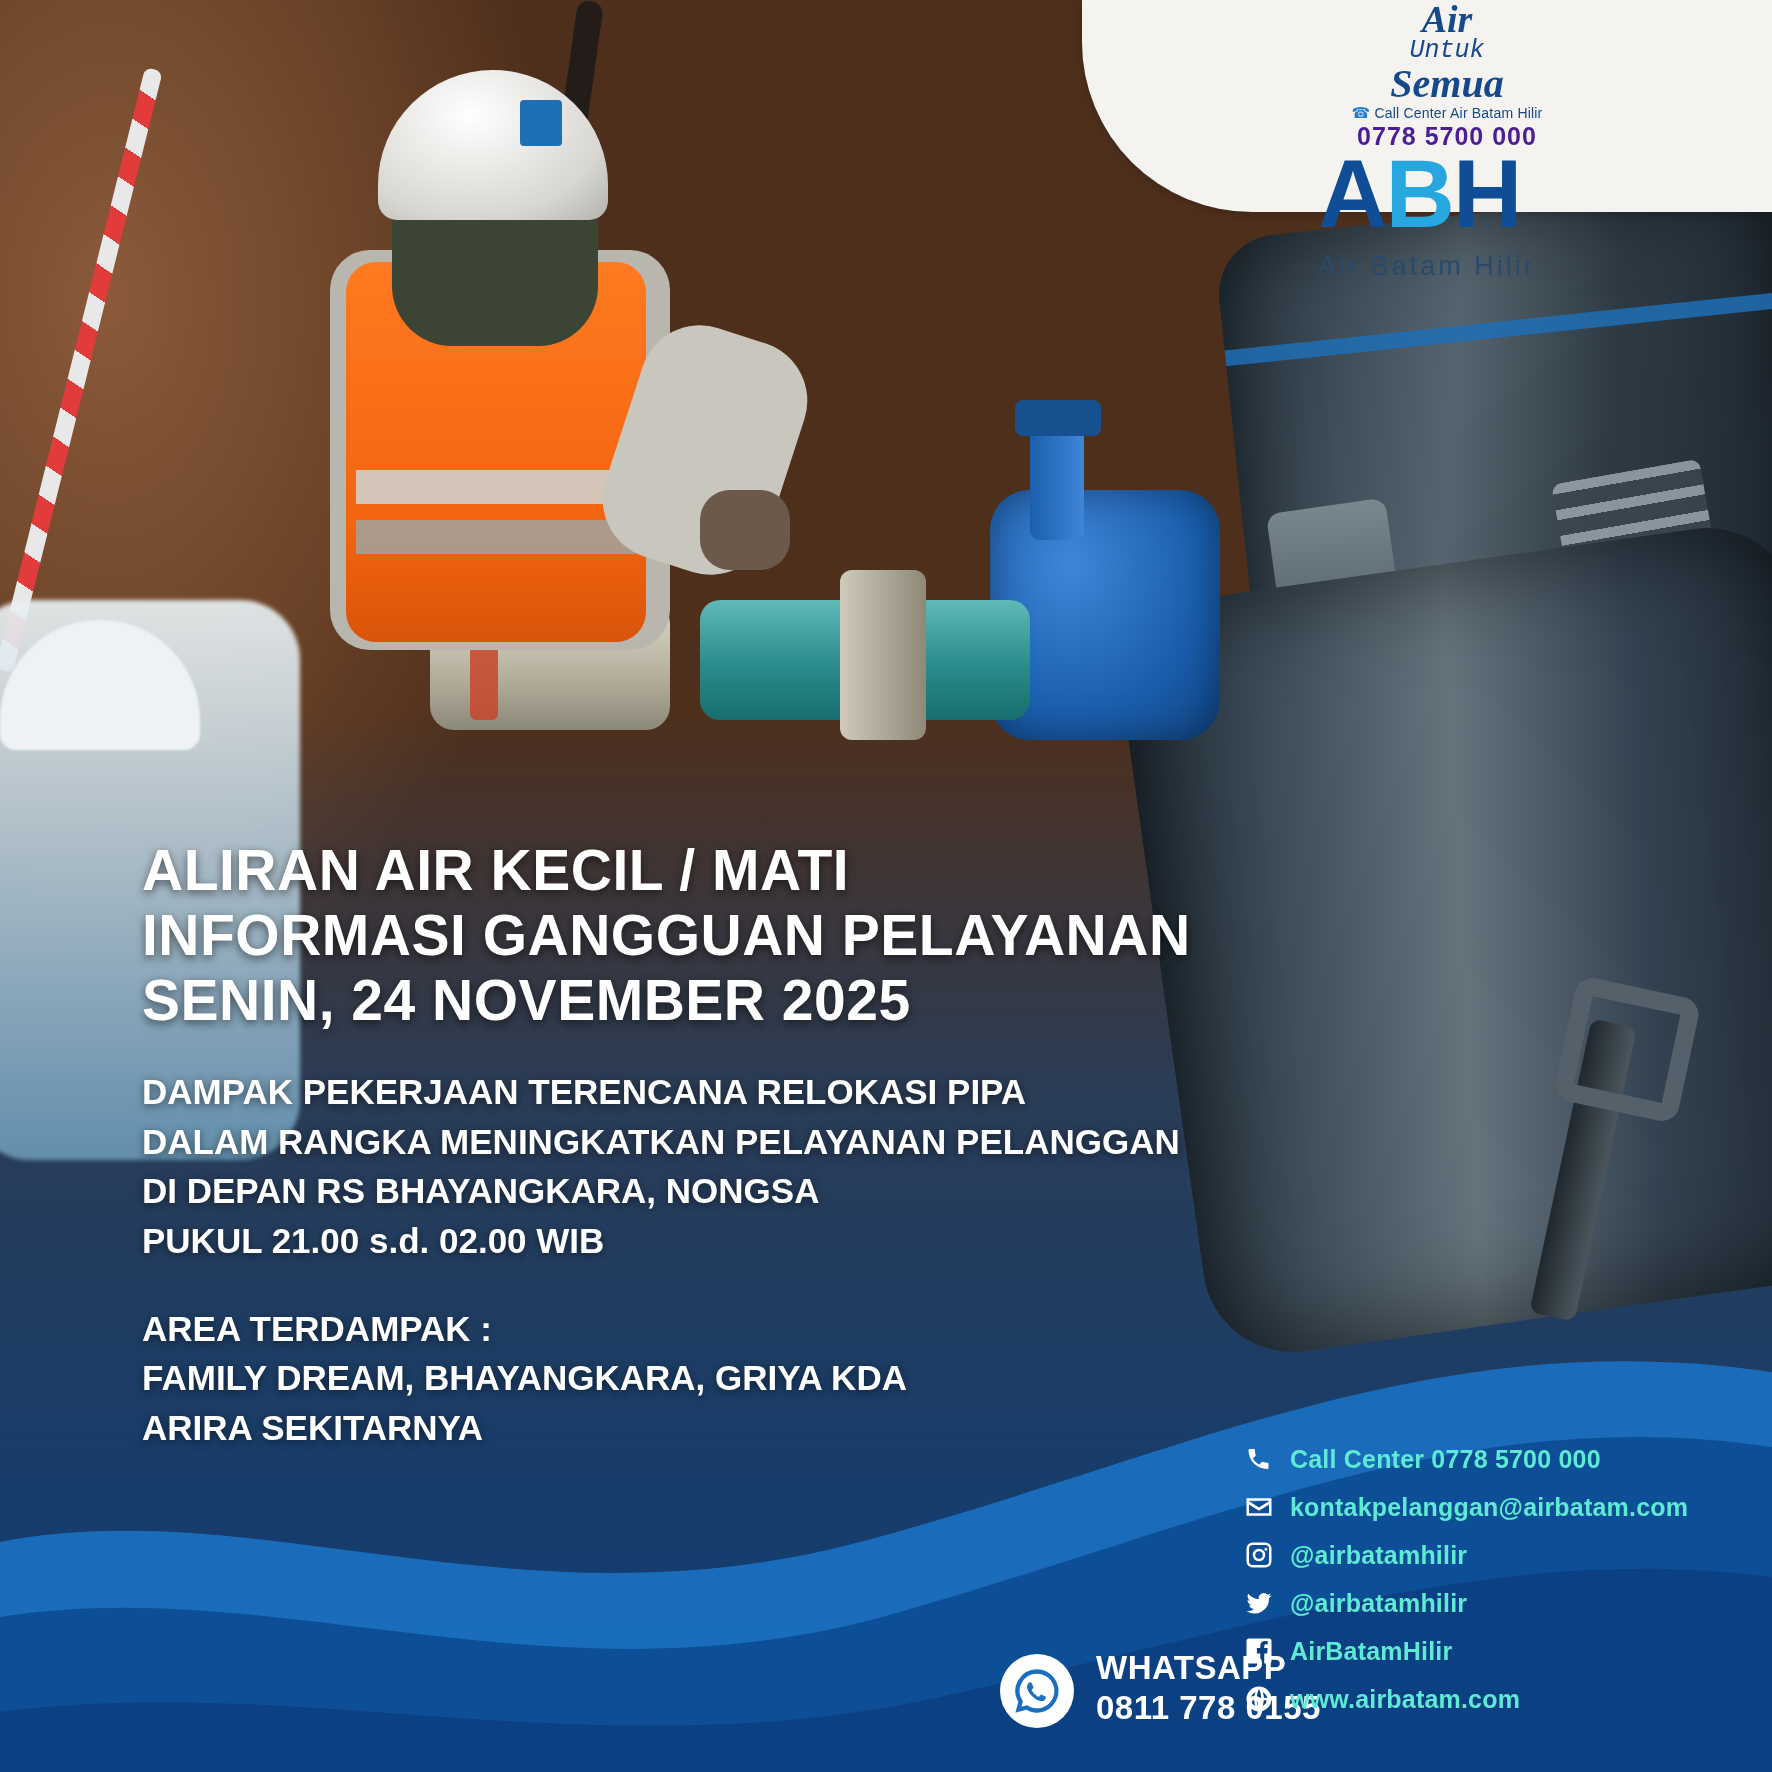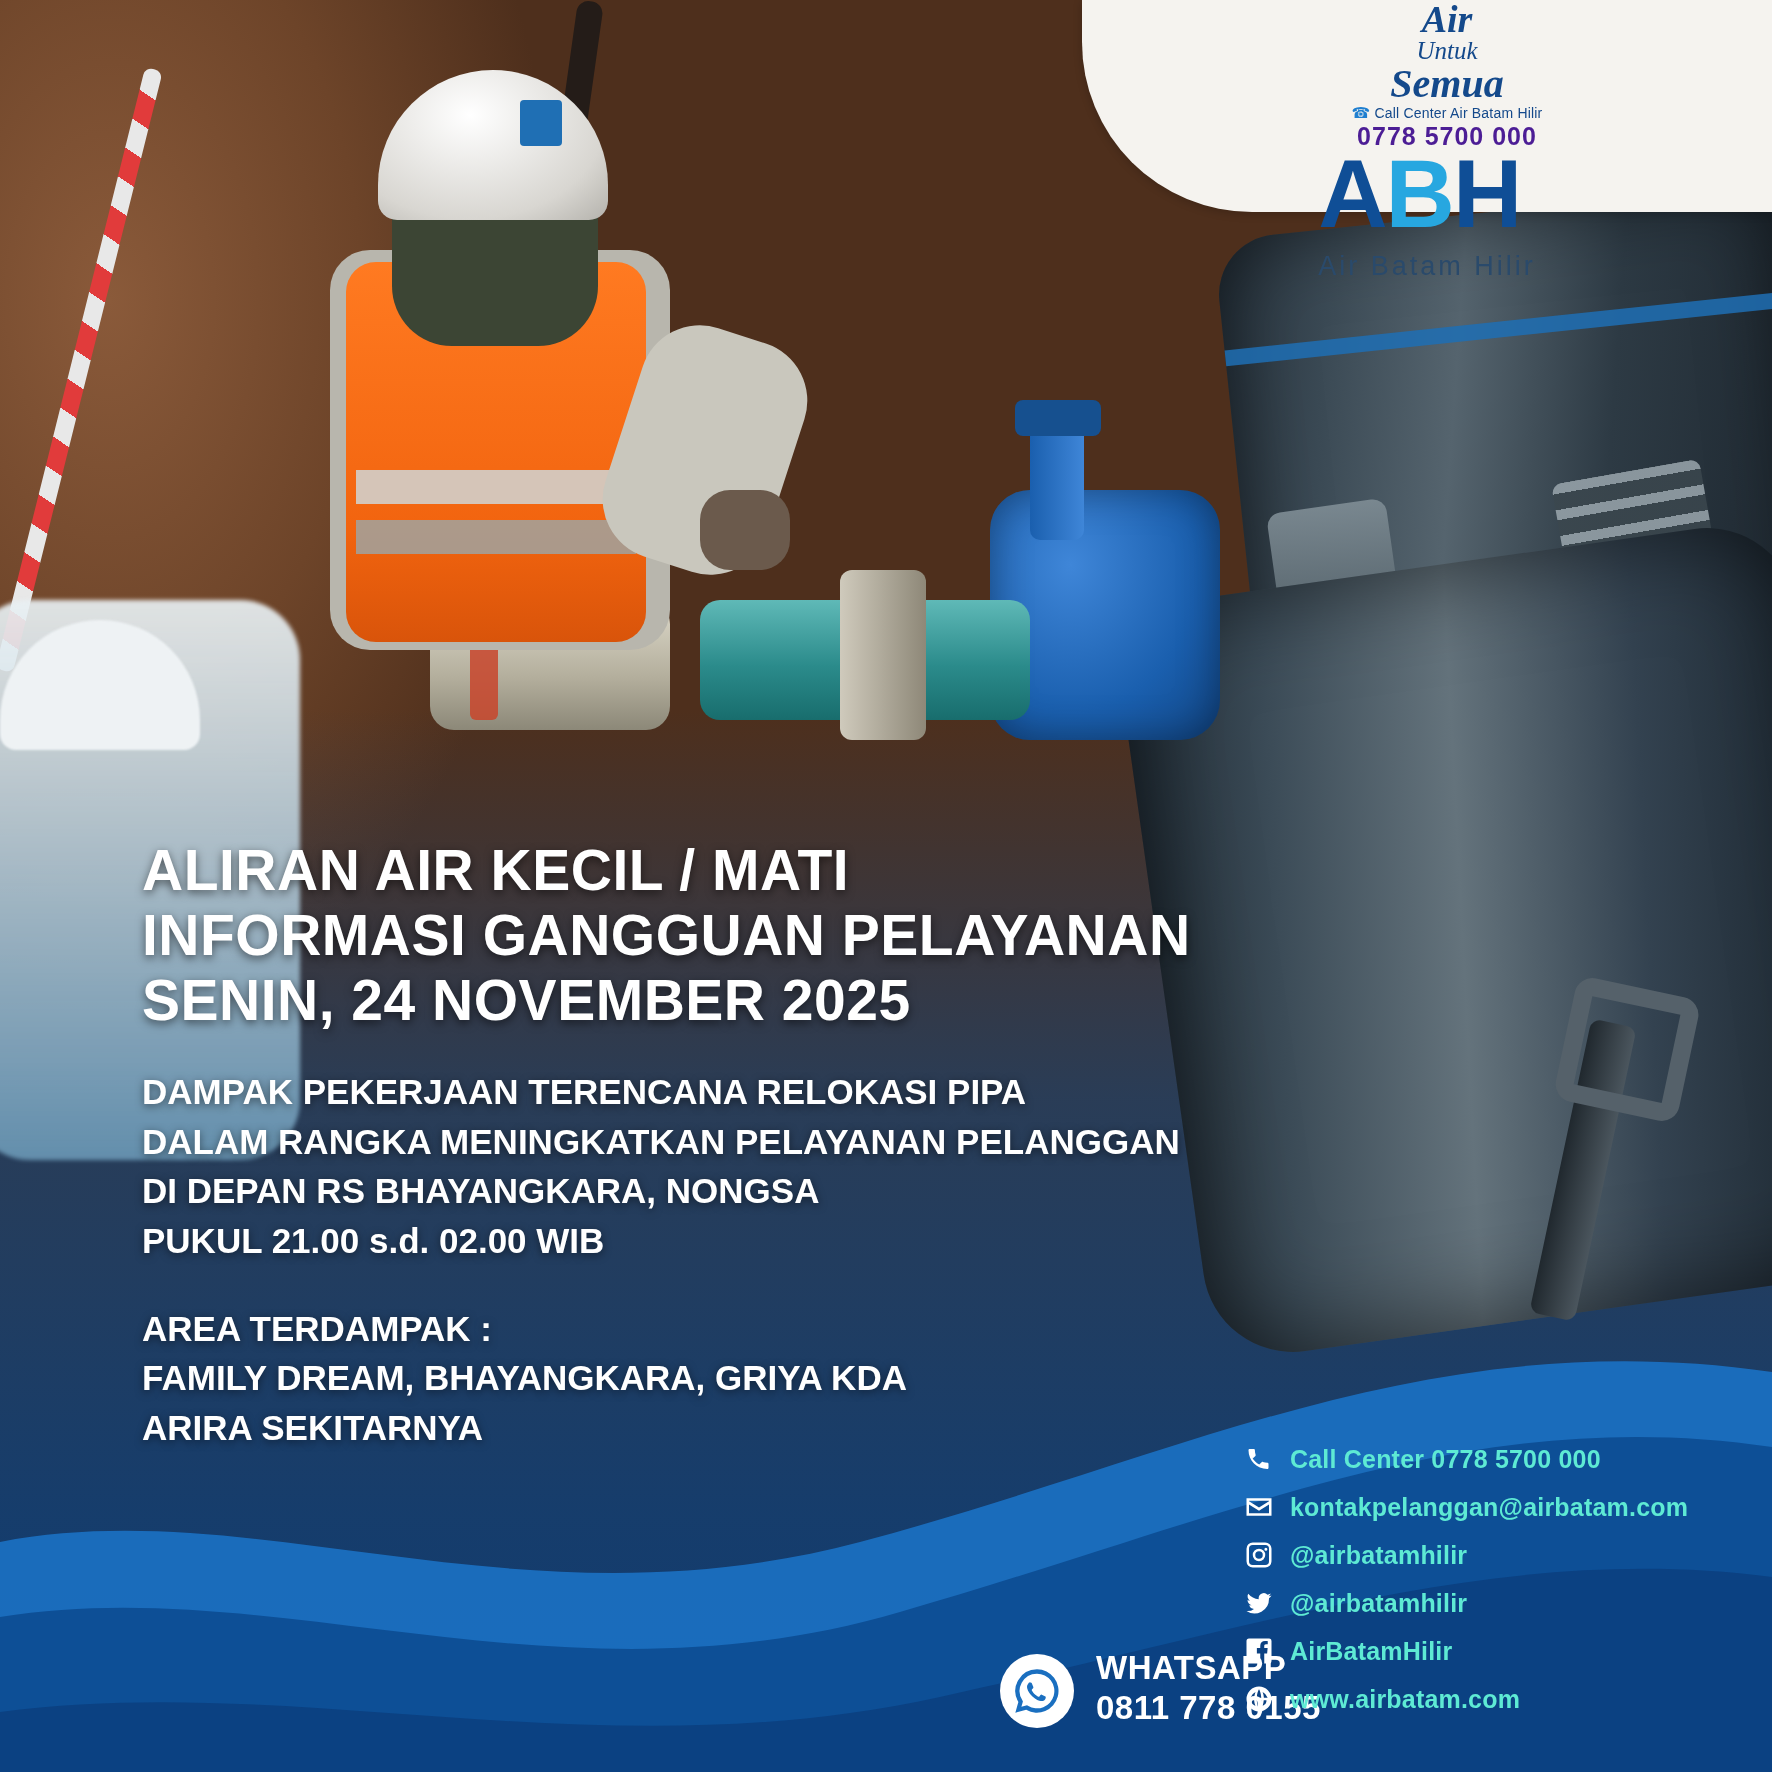--- a/index.html
+++ b/index.html
@@ -65,21 +65,21 @@
 
   
   .wave{position:absolute;left:0;bottom:0;width:1772px;height:700px;}
   .wave svg{display:block;width:100%;height:100%;}
 
   
   .logo-badge{position:absolute;right:0;top:0;width:690px;height:212px;background:#f5f3ef;
     border-radius:0 0 0 170px;box-shadow:0 2px 10px rgba(0,0,0,.2);display:flex;align-items:center;flex-direction:column;}
   .logo-left{width:300px;text-align:center;padding-left:40px;}
   .logo-left .air{font-family:"Liberation Serif",serif;font-style:italic;font-weight:bold;font-size:38px;color:#14498b;line-height:1;}
-  .logo-left .untuk{font-family:Liberation Serif, serif;font-style:italic;font-size:25px;color:#14498b;line-height:1.05;}
+  .logo-left .untuk{font-family:Liberation Mono, monospace;font-style:italic;font-size:25px;color:#14498b;line-height:1.05;}
   .logo-left .semua{font-family:"Liberation Serif",serif;font-style:italic;font-weight:bold;font-size:40px;color:#14498b;line-height:1;}
   .logo-left .cc{font-size:14px;color:#14498b;letter-spacing:.2px;}
   .logo-left .cc .ph{color:#1f7fd0;font-size:15px;}
   .logo-left .ccnum{font-size:25px;font-weight:bold;color:#4c1d95;letter-spacing:1px;}
   .logo-right{flex:1;text-align:left;}
   .logo-right .abh{font-size:96px;font-weight:bold;letter-spacing:-2px;line-height:.9;color:#0f4e96;}
   .logo-right .abh .b{color:#27a7e0;}
   .logo-right .abh .h{color:#0f4e96;}
   .logo-right .sub{font-size:27px;color:#2a4a6b;letter-spacing:3px;margin-top:13px;}
 

